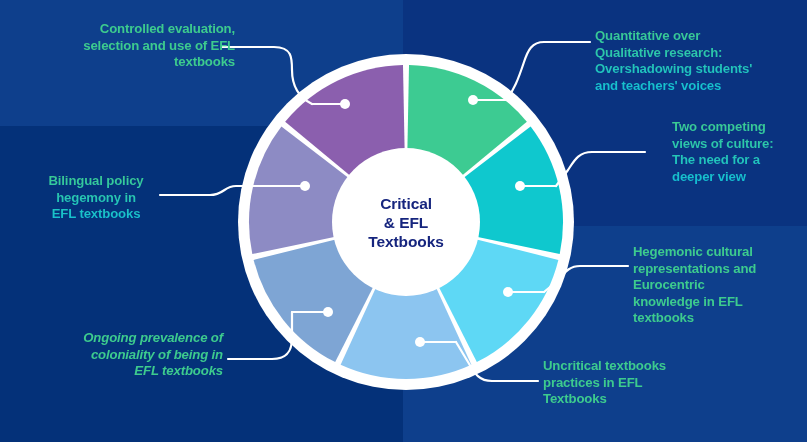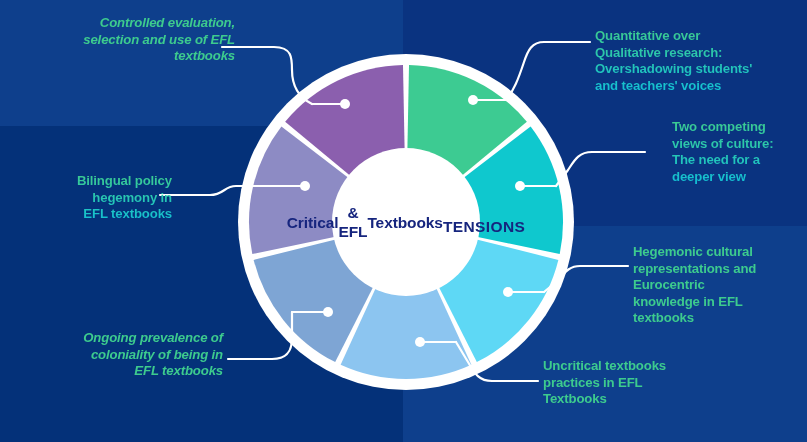--- a/index.html
+++ b/index.html
@@ -15,22 +15,22 @@
   #panel-tl{left:0;top:0;width:403px;height:126px;background:#0E3F8C;}
   #panel-tr{left:403px;top:0;width:404px;height:226px;background:#0A3380;}
   #panel-bl{left:0;top:126px;width:403px;height:316px;background:#043179;}
   #panel-br{left:403px;top:226px;width:404px;height:216px;background:#0E3F8C;}
 
   svg#wheel{position:absolute;left:0;top:0;width:807px;height:442px;display:block;}
 
   .center-txt{
     position:absolute;
     left:329px;top:163px;width:154px;height:118px;
-    display:flex;flex-direction:row;align-items:center;justify-content:center;
-    text-align:center;color:#16257E;
+    display:flex;flex-direction:column;align-items:center;justify-content:center;
+    text-align:right;color:#16257E;
     font-weight:bold;font-size:15.5px;line-height:19px;
     letter-spacing:-0.1px;
     pointer-events:none;
   }
   .center-txt .sub{margin-top:9px;font-size:15.5px;letter-spacing:0.4px;}
 
   .lbl{
     position:absolute;
     font-weight:bold;
     font-size:13.2px;
@@ -42,22 +42,22 @@
     color:#3DCB8E;
   }
   .grad-gc{
     background:linear-gradient(180deg,#3DCB8E 0%,#25C6B6 55%,#11BFD6 100%);
     -webkit-background-clip:text;background-clip:text;
     -webkit-text-fill-color:transparent;color:transparent;
   }
   .ta-r{text-align:right;}
   .ta-l{text-align:left;}
 
-  #lbl-1{left:20px;top:15px;width:215px;font-style:italic;}
-  #lbl-2{left:20px;top:173px;width:152px;}
+  #lbl-1{left:20px;top:21px;width:215px;}
+  #lbl-2{left:20px;top:173px;width:152px;text-align:center;}
   #lbl-3{left:38px;top:330px;width:185px;font-style:italic;}
   #lbl-4{left:543px;top:358px;width:190px;}
   #lbl-5{left:633px;top:244px;width:175px;}
   #lbl-6{left:672px;top:119px;width:140px;}
   #lbl-7{left:595px;top:28px;width:200px;}
 </style>
 </head>
 <body>
 
 <div id="stage">
@@ -124,21 +124,20 @@
       <circle cx="508" cy="292" r="5"></circle>
       <circle cx="520" cy="186" r="5"></circle>
       <circle cx="473" cy="100" r="5"></circle>
     </g>
   </svg>
 
   <div class="center-txt">
     <div>Critical</div>
     <div>&amp; EFL</div>
     <div>Textbooks</div>
-    <div class="sub">TENSIONS</div>
   </div>
 
   <div class="lbl grad-green ta-r" id="lbl-1">Controlled evaluation,
 selection and use of EFL
 textbooks</div>
   <div class="lbl grad-gc ta-r" id="lbl-2">Bilingual policy
 hegemony in
 EFL textbooks</div>
   <div class="lbl grad-green ta-r" id="lbl-3">Ongoing prevalence of
 coloniality of being in

